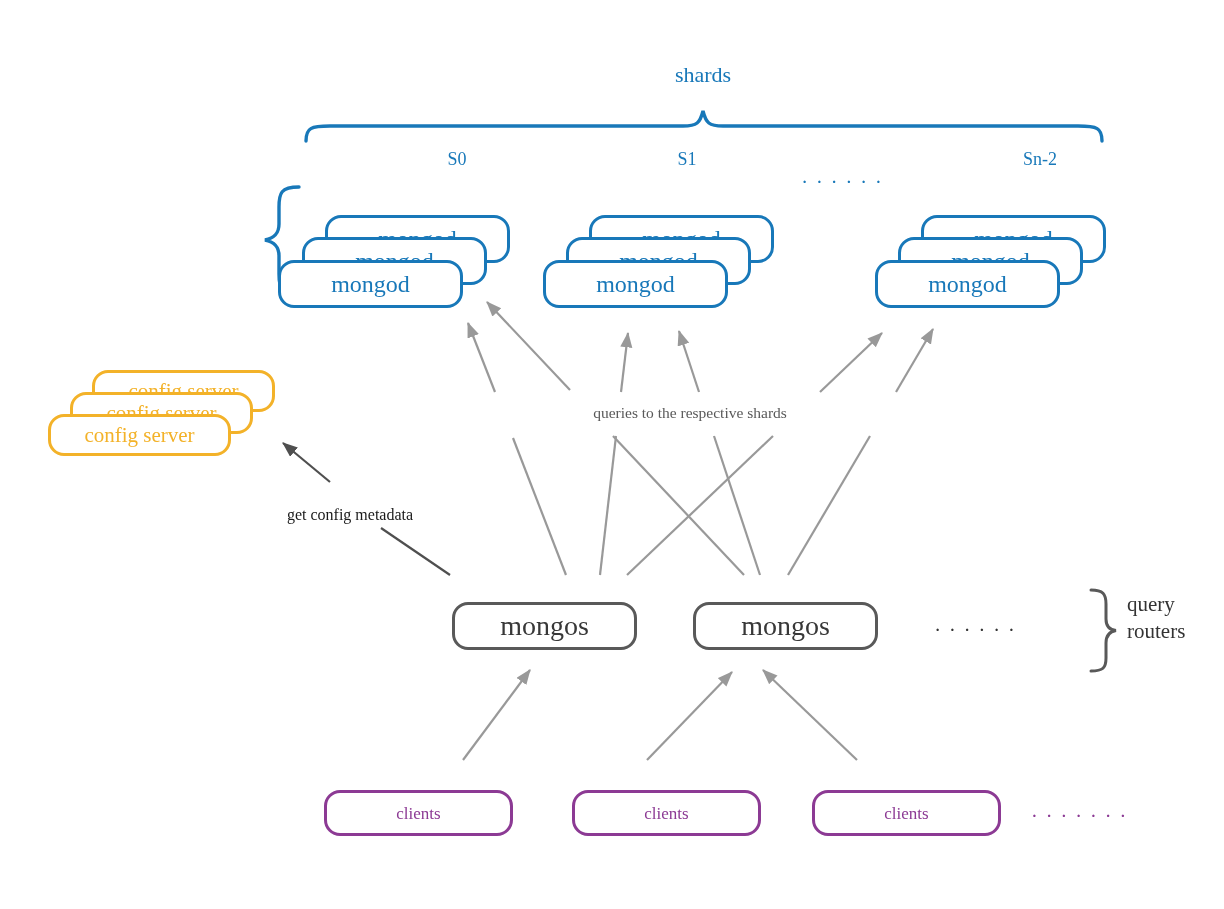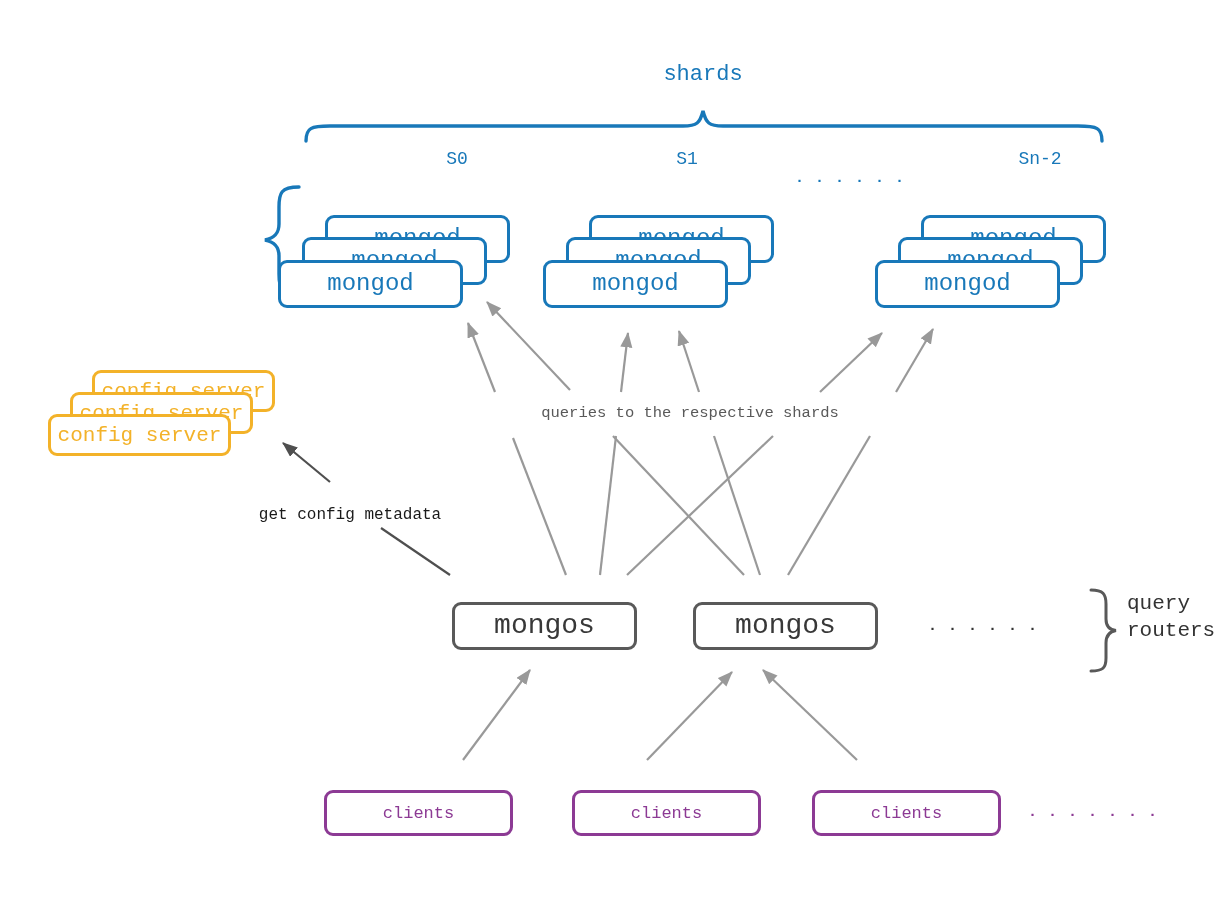--- a/index.html
+++ b/index.html
@@ -1,26 +1,26 @@
 <!DOCTYPE html>
 <html><head>
 <meta charset="utf-8">
 <style>
   html,body{margin:0;padding:0;background:#fff}
   .canvas{
     position:relative;width:1224px;height:909px;background:#ffffff;
-    font-family:Liberation Mono, monospace;overflow:hidden;
+    font-family:Liberation Serif, serif;overflow:hidden;
     --shard-blue:#1878b9;--config-yellow:#f3b229;--client-purple:#8c3a94;
     --router-border:#595959;--router-text:#333333;--arrow-gray:#999999;
     --arrow-dark:#4f4f4f;--note-gray:#595959;--note-dark:#1a1a1a;
   }
   .overlay{position:absolute;left:0;top:0;pointer-events:none}
   .node{
     position:absolute;display:flex;align-items:center;justify-content:center;
-    background:#ffffff;border-radius:9px;box-sizing:border-box;line-height:1;
+    background:#ffffff;border-radius:16px;box-sizing:border-box;line-height:1;
   }
   .node.blue{width:185px;height:48px;border:3px solid var(--shard-blue);color:var(--shard-blue);font-size:24px}
   .node.yellow{width:183px;height:42px;border:3px solid var(--config-yellow);color:var(--config-yellow);font-size:21px}
   .node.dark{width:185px;height:48px;border:3px solid var(--router-border);color:#383838;font-size:28px}
   .node.purple{width:189px;height:46px;border:3px solid var(--client-purple);color:var(--client-purple);font-size:17px}
   .label{position:absolute;white-space:nowrap}
   .title{left:600px;top:62px;width:206px;text-align:center;font-size:22px;color:var(--shard-blue)}
   .shard-label{width:110px;text-align:center;top:149px;font-size:18px;color:var(--shard-blue)}
   .replica-sets{left:56px;top:215px;width:200px;text-align:right;font-size:20px;color:var(--shard-blue)}
   .queries-note{left:540px;top:404px;width:300px;text-align:center;font-size:15.5px;color:var(--note-gray)}

